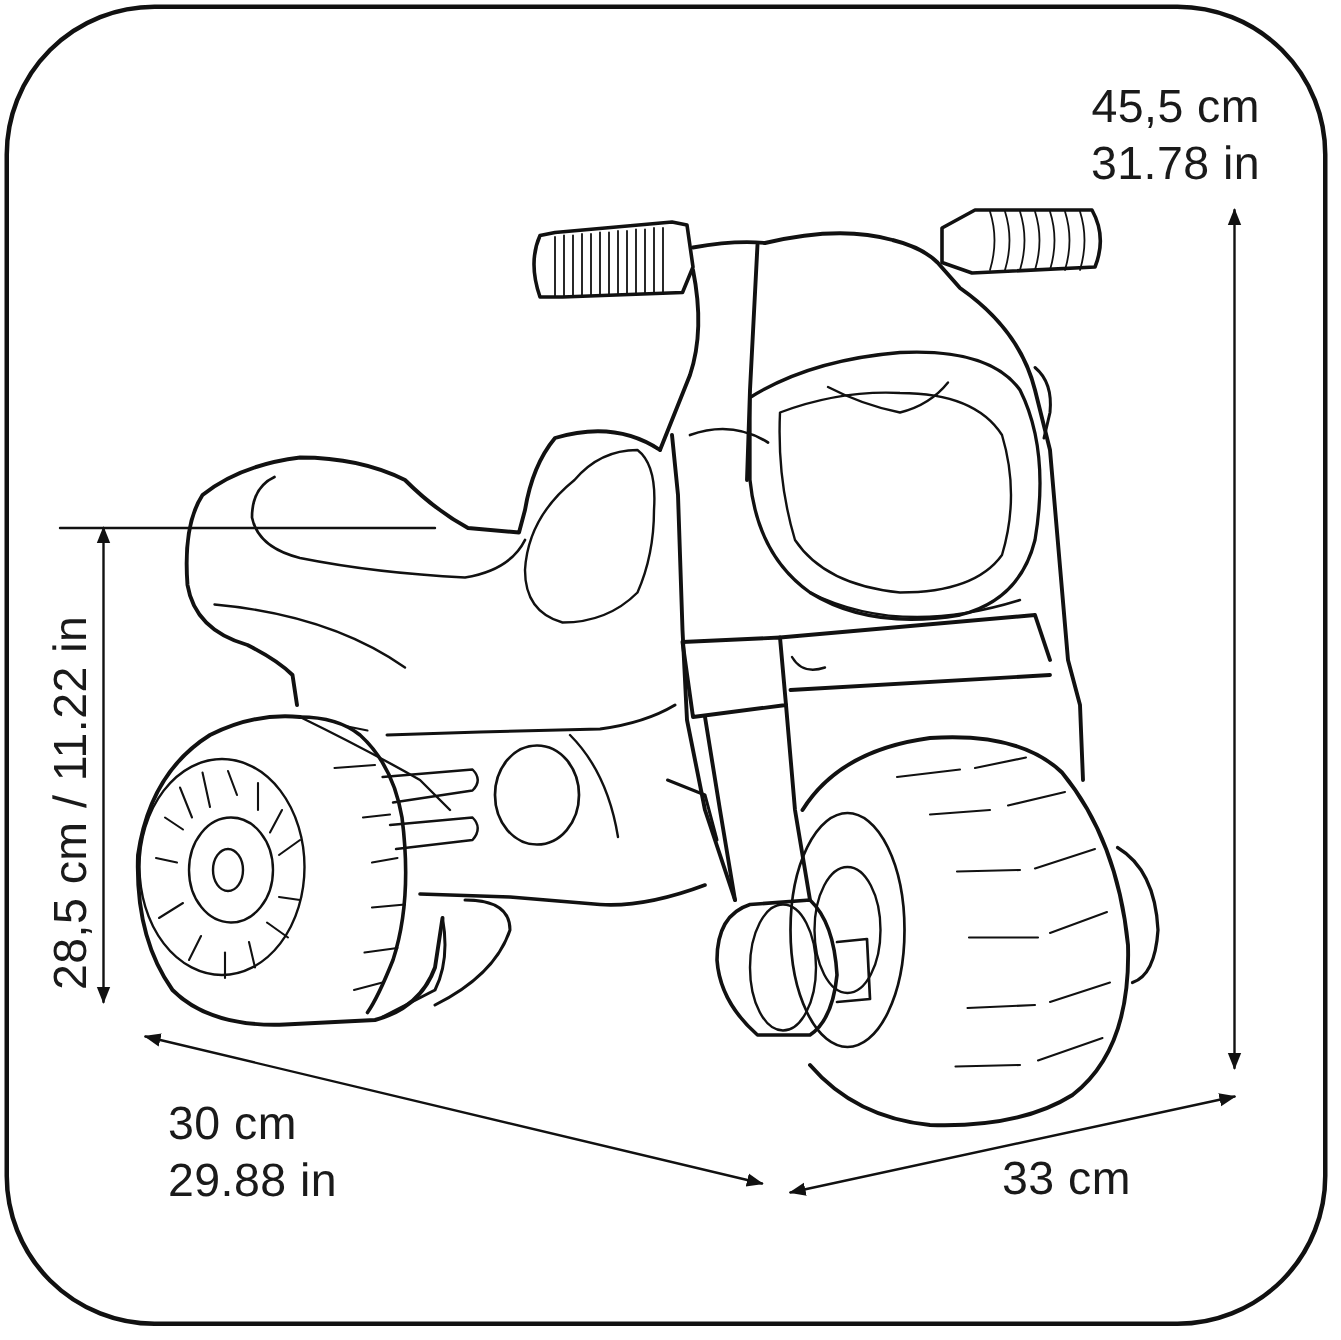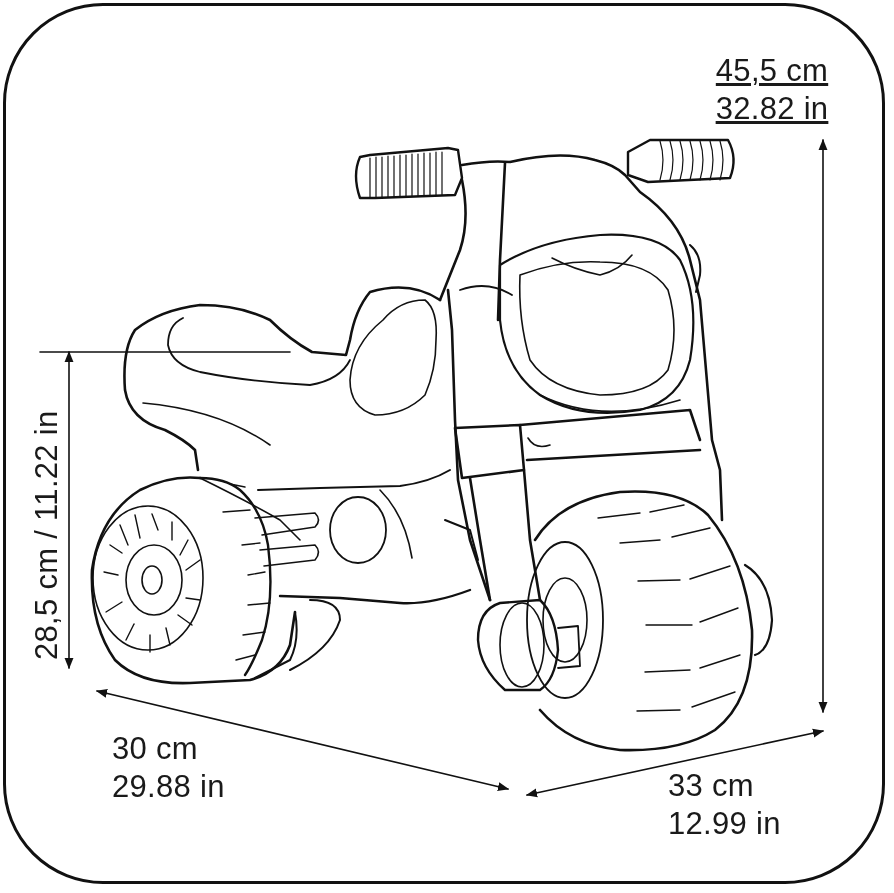--- a/index.html
+++ b/index.html
@@ -4,21 +4,21 @@
   <style>
     html, body { margin: 0; padding: 0; background: #ffffff; }
     body { width: 894px; height: 893px; position: relative; overflow: hidden;
            font-family: "Liberation Sans", sans-serif; }
     .frame { position: absolute; left: 3px; top: 3px; width: 882px; height: 881px;
              border: 3px solid #111; border-radius: 100px; box-sizing: border-box; }
     svg.drawing { position: absolute; left: 0; top: 0; width: 894px; height: 893px; }
     .label { position: absolute; color: #1a1a1a; font-size: 31px; line-height: 38px;
              white-space: nowrap; letter-spacing: 0.3px; }
     .label div { display: block; }
-    .lbl-height { left: 704px; top: 52px; text-align: center; width: 136px; text-decoration: underline; }
+    .lbl-height { left: 704px; top: 52px; text-align: right; width: 136px; }
     .lbl-length { left: 112px; top: 730px; }
     .lbl-width  { left: 668px; top: 767px; text-align: left; width: 138px; }
     .lbl-seat   { position: absolute; left: 29px; top: 660px; transform-origin: 0 0;
                   transform: rotate(-90deg); font-size: 31px; color: #1a1a1a; white-space: nowrap;
                   width: 300px; line-height: 36px; letter-spacing: 0.3px; }
   </style>
 </head>
 <body>
 
 <div class="frame"></div>
@@ -159,26 +159,25 @@
   </g>
   <g stroke-width="2.4">
     <path d="M500,603 Q478,610 478,640 Q480,668 505,690 L540,690 Q555,680 558,650 Q556,615 540,600 Z"></path>
     <ellipse cx="522" cy="645" rx="22" ry="42" stroke-width="1.6"></ellipse>
     <path d="M558,628 L578,626 L580,666 L558,668" stroke-width="1.8"></path>
   </g>
 </svg>
 
 <div class="label lbl-height">
   <div>45,5 cm</div>
-  <div>32.82 in</div>
+  <div>31.78 in</div>
 </div>
 
 <div class="lbl-seat">28,5 cm / 11.22 in</div>
 
 <div class="label lbl-length">
   <div>30 cm</div>
   <div>29.88 in</div>
 </div>
 
 <div class="label lbl-width">
   <div>33 cm</div>
-  <div>12.99 in</div>
 </div>
 
 </body></html>

